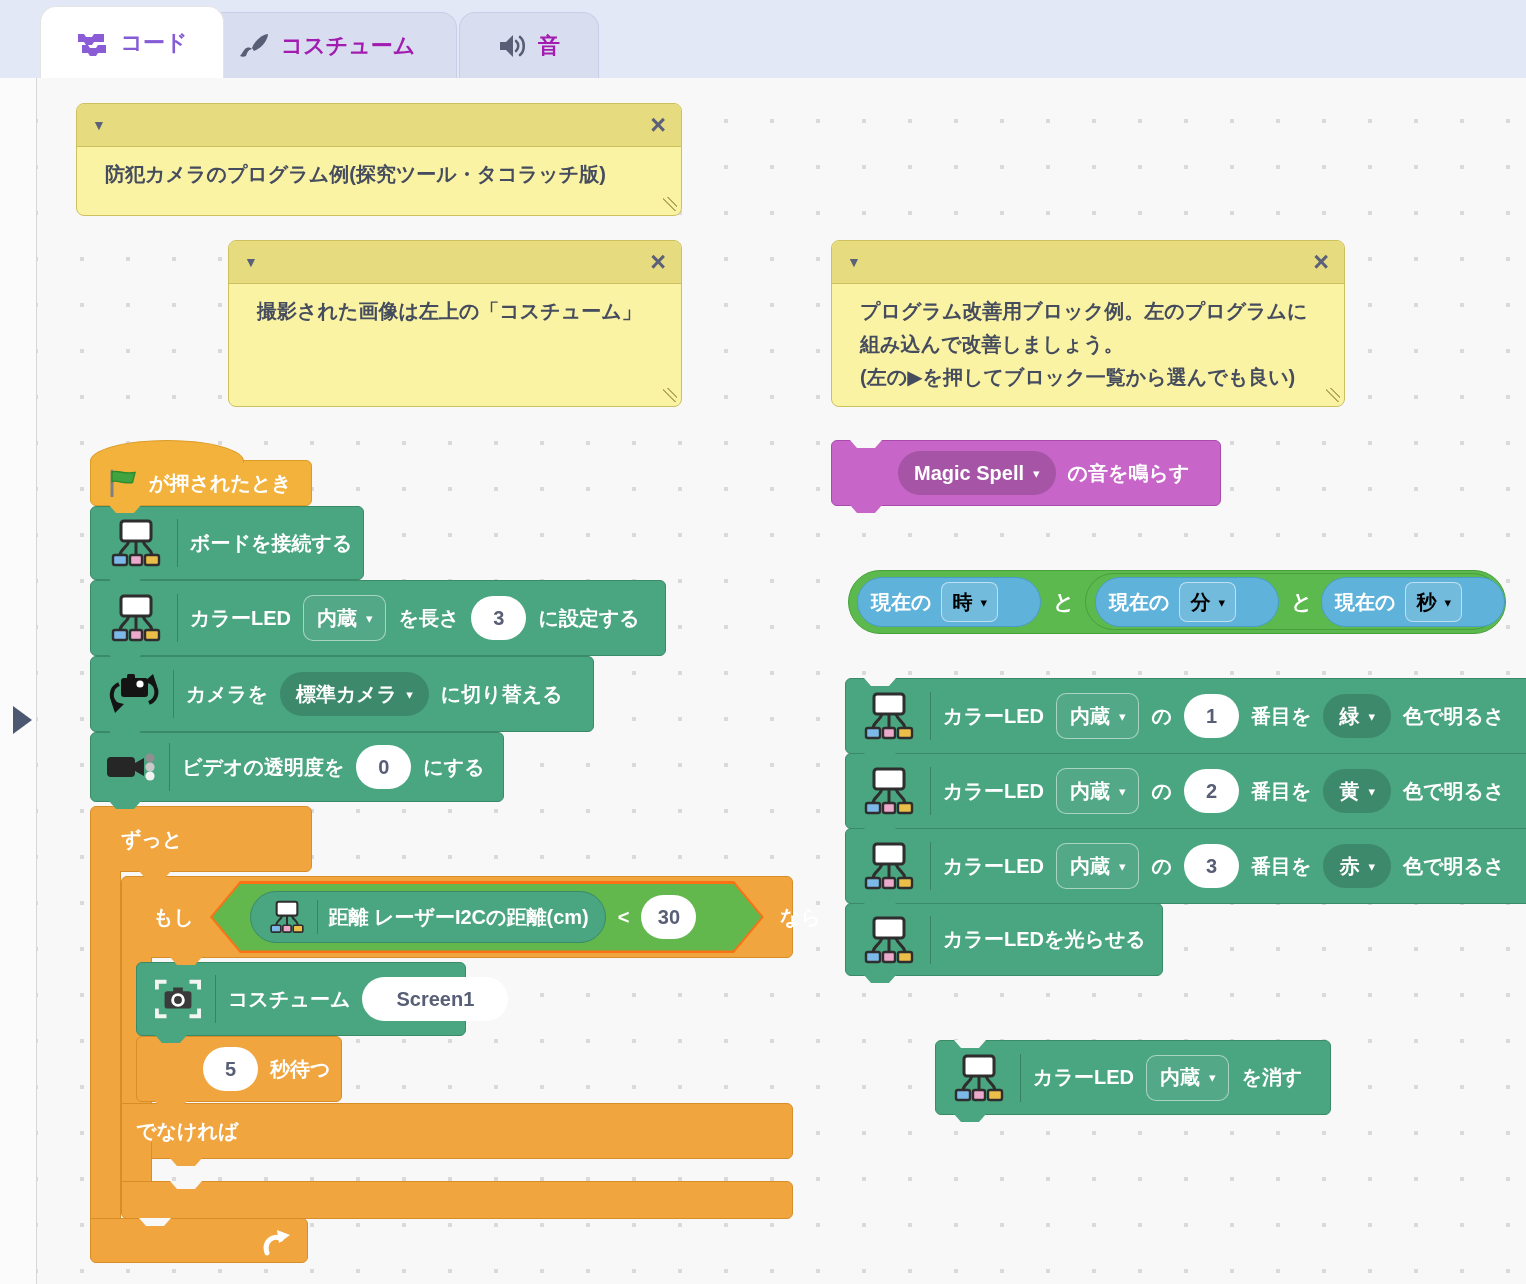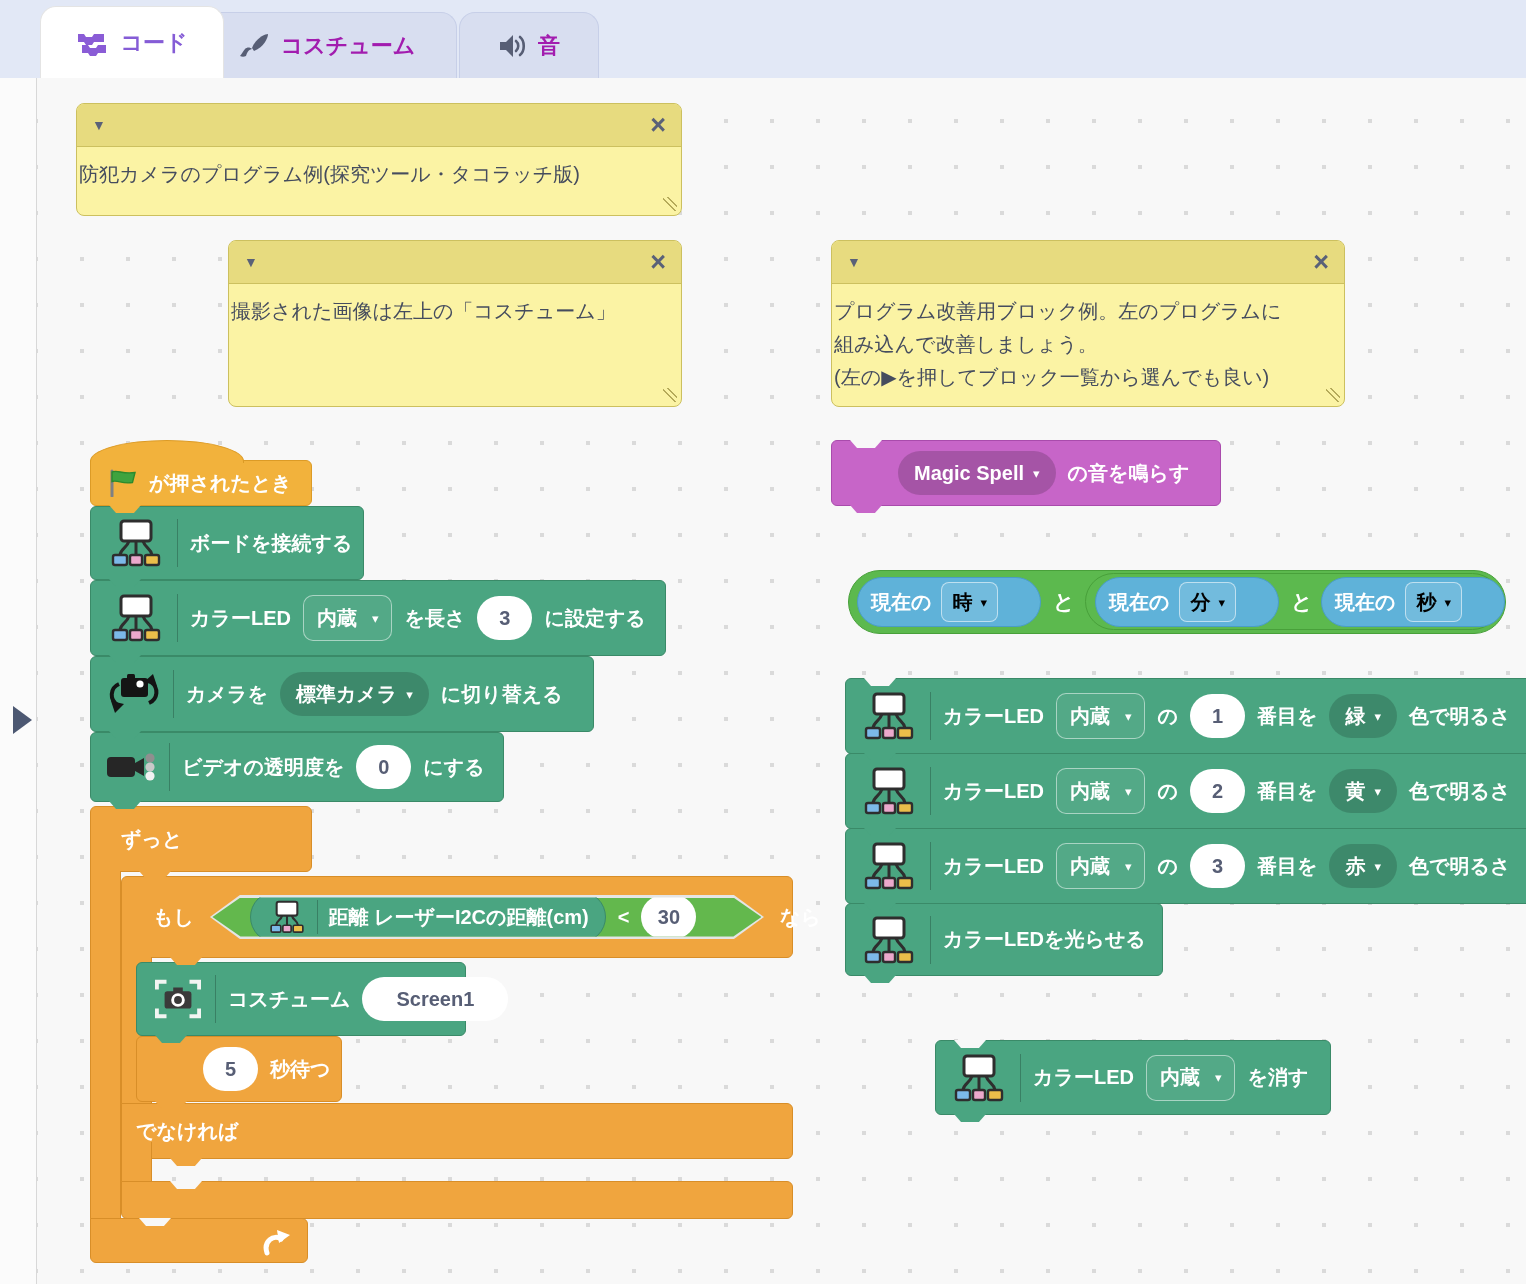--- a/index.html
+++ b/index.html
@@ -15,57 +15,57 @@
     background-image:radial-gradient(#DADADA 2.2px,transparent 2.4px);background-size:46px 46px;background-position:22px 20px;}
   .palette-strip{position:absolute;left:0;top:78px;width:37px;bottom:0;background:#FBFBFB;border-right:1px solid #D8D8D8;box-sizing:border-box;}
   .palette-toggle{position:absolute;left:13px;top:706px;width:0;height:0;border-top:14px solid transparent;
     border-bottom:14px solid transparent;border-left:19px solid #4C5872;cursor:pointer;}
   
   .cmt{position:absolute;background:#FBF3A4;border:1px solid #CCC05F;border-radius:8px;box-sizing:border-box;}
   .cmt-h{height:42px;background:#E7DB7F;border-bottom:1px solid #CCC05F;border-radius:7px 7px 0 0;
     display:flex;align-items:center;justify-content:space-between;padding:0 15px;color:#5A6178;}
   .cmt-collapse{font-size:14px;cursor:pointer;}
   .cmt-close{font-size:27px;font-weight:700;cursor:pointer;line-height:1;}
-  .cmt-b{padding:11px 2px;font-size:20px;line-height:33px;color:#454C5E;}
+  .cmt-b{padding:11px 28px;font-size:20px;line-height:33px;color:#454C5E;font-weight:bold;}
   .rsz{position:absolute;right:4px;bottom:4px;width:14px;height:14px;cursor:nwse-resize;
     background:linear-gradient(45deg,transparent 0 40%,#B5AA5A 40% 48%,transparent 48% 62%,#B5AA5A 62% 70%,transparent 70%);}
   
   .blk{position:absolute;box-sizing:border-box;display:flex;align-items:center;gap:12px;padding:0 16px;
     background:var(--f);border:1px solid var(--s);border-radius:6px;color:#fff;cursor:grab;}
   .green{--f:#4AA581;--s:#3A8A68;}
   .orange{--f:#F0A53E;--s:#D88E28;}
   .hatc{--f:#F2B23C;--s:#DC9B26;}
   .purple{--f:#C765C8;--s:#A94BAC;}
   .lb{color:#fff;font-weight:600;font-size:20px;white-space:nowrap;}
   .sep{width:1px;height:48px;background:rgba(0,0,0,.22);flex:none;}
   .oval{background:#fff;border-radius:999px;display:flex;align-items:center;justify-content:center;
     color:#575E75;font-weight:700;font-size:20px;flex:none;cursor:text;}
   .ddo{background:rgba(0,0,0,.17);border-radius:999px;display:flex;align-items:center;justify-content:center;
     gap:9px;padding:0 16px;height:44px;font-weight:600;font-size:20px;flex:none;cursor:pointer;}
   .ddr{border:1.5px solid rgba(255,255,255,.5);background:rgba(255,255,255,.05);border-radius:10px;
-    display:flex;align-items:center;justify-content:center;gap:15px;height:44px;padding:0 13px;
+    display:flex;align-items:center;justify-content:center;gap:9px;height:44px;padding:0 13px;
     font-weight:600;font-size:20px;flex:none;cursor:pointer;}
   .caret{font-size:13px;line-height:1;}
   .tabbed::after{content:"";position:absolute;left:18px;bottom:-8px;width:32px;height:8px;background:var(--f);
     clip-path:polygon(0 0,100% 0,78% 100%,22% 100%);z-index:2;}
   .notched::before{content:"";position:absolute;left:18px;top:-1px;width:32px;height:8px;background:#F8F8F8;
     clip-path:polygon(0 0,100% 0,78% 100%,22% 100%);z-index:2;}
   
   .hat-dome::before{content:"";position:absolute;left:-1px;top:-21px;width:152px;height:22px;background:var(--f);
     border:1px solid var(--s);border-bottom:none;border-radius:80px 80px 0 0/22px 22px 0 0;}
   
   .cpart{position:absolute;box-sizing:border-box;background:var(--f);border:1px solid var(--s);display:flex;align-items:center;cursor:grab;}
   .cpart.spine{border-top:none;border-bottom:none;}
   .arm-tab::after{content:"";position:absolute;left:48px;bottom:-8px;width:32px;height:8px;background:var(--f);
     clip-path:polygon(0 0,100% 0,78% 100%,22% 100%);z-index:2;}
   .arm-notch::before{content:"";position:absolute;left:48px;top:-1px;width:32px;height:8px;background:#F8F8F8;
     clip-path:polygon(0 0,100% 0,78% 100%,22% 100%);z-index:2;}
   
-  .hexO{position:relative;width:554px;height:44px;flex:none;
-    clip-path:polygon(0 50%,30px 0,calc(100% - 30px) 0,100% 50%,calc(100% - 30px) 100%,30px 100%);background:#e5e5e5;}
+  .hexO{position:relative;width:554px;height:72px;flex:none;
+    clip-path:polygon(0 50%,30px 0,calc(100% - 30px) 0,100% 50%,calc(100% - 30px) 100%,30px 100%);background:#f97316;}
   .hexI{position:absolute;inset:2.5px;display:flex;align-items:center;gap:12px;padding:0 38px;box-sizing:border-box;
     clip-path:polygon(0 50%,28px 0,calc(100% - 28px) 0,100% 50%,calc(100% - 28px) 100%,28px 100%);background:#63B84D;}
   .cap{background:#4AA581;border:1px solid #3A8A68;border-radius:999px;display:flex;align-items:center;
     gap:10px;padding:0 16px;height:50px;flex:none;cursor:grab;}
   
   .jcap{position:absolute;background:#5CB94E;border:1px solid #48A03A;border-radius:999px;box-sizing:border-box;cursor:grab;}
   .bluecap{position:absolute;background:#5FB2D9;border:1px solid #4A9DC6;border-radius:999px;display:flex;
     align-items:center;gap:10px;padding:0 13px;box-sizing:border-box;cursor:grab;}
   .bfield{border:1.5px solid rgba(255,255,255,.55);background:rgba(255,255,255,.12);border-radius:8px;height:38px;
     padding:0 10px;display:flex;align-items:center;gap:8px;font-weight:600;font-size:20px;cursor:pointer;}

